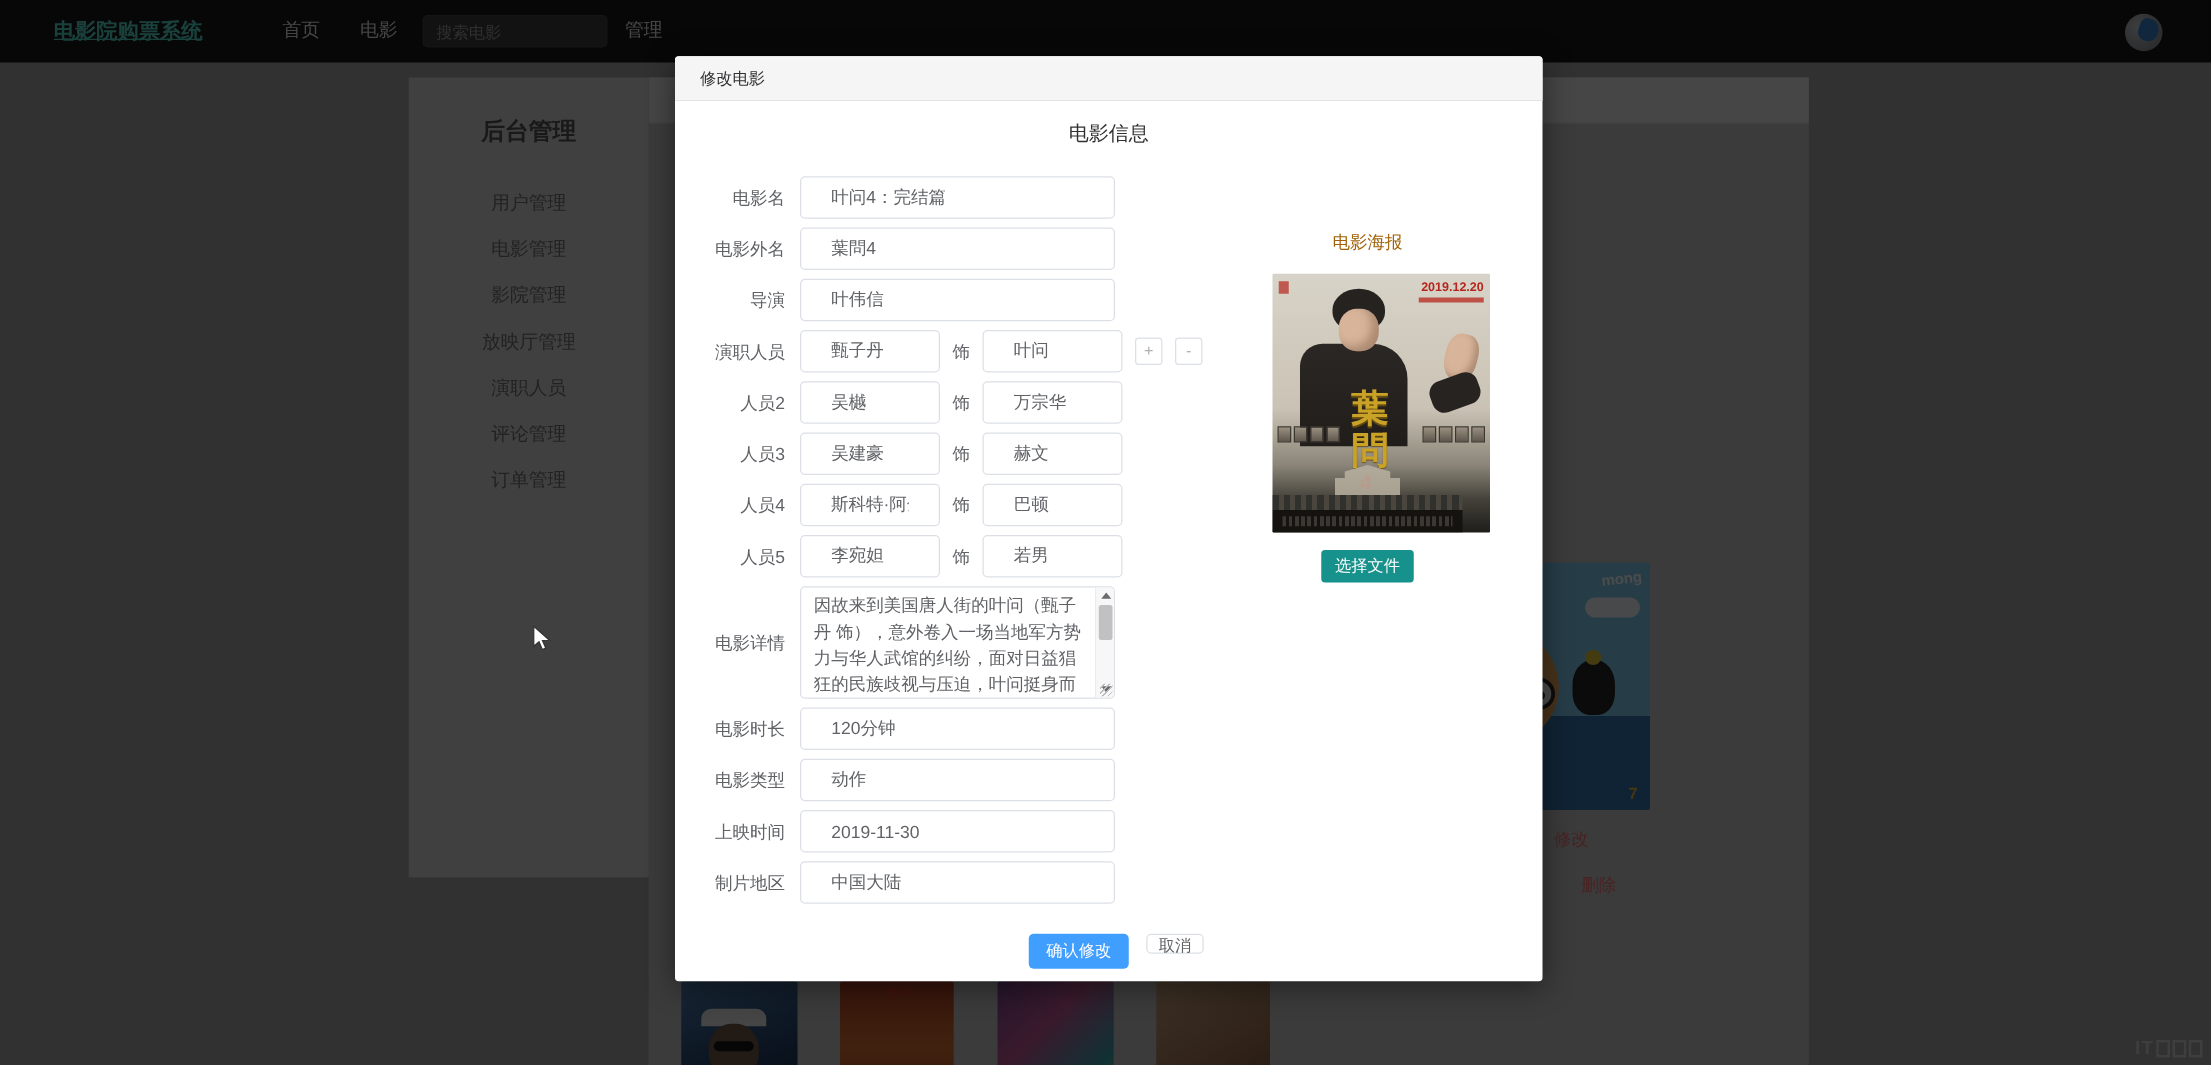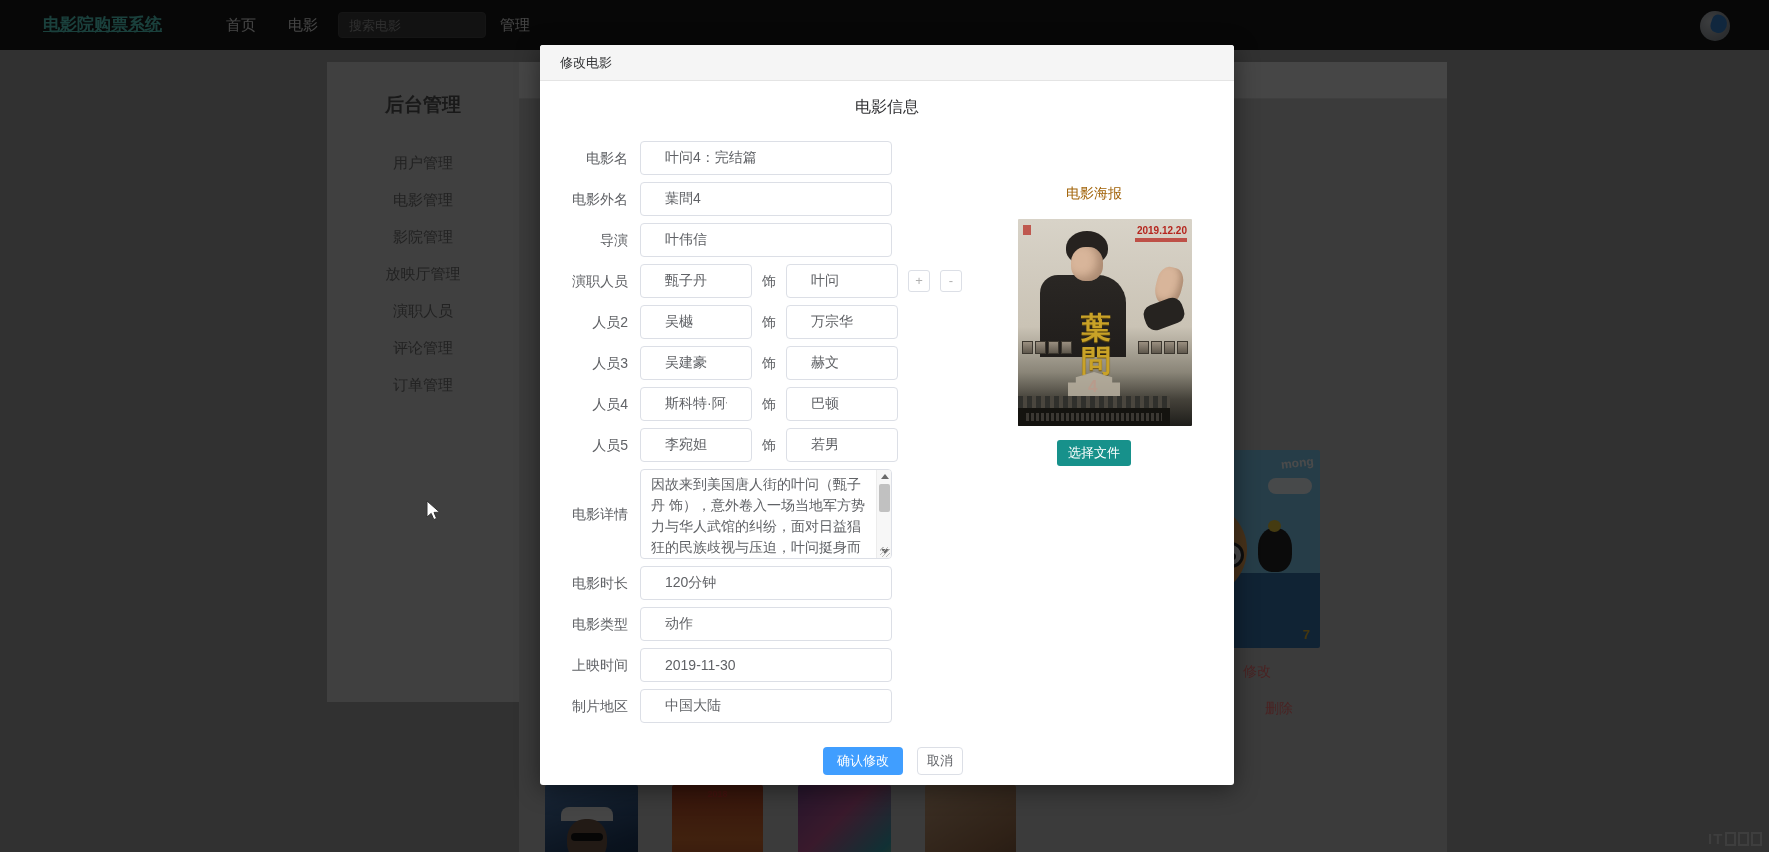--- a/index.html
+++ b/index.html
@@ -87,21 +87,21 @@
   .sb-up::after { content:""; position:absolute; left:4px; top:4px; border-left:4px solid transparent;
     border-right:4px solid transparent; border-bottom:5px solid #6b6b6b; }
   .sb-down::after { content:""; position:absolute; left:4px; bottom:4px; border-left:4px solid transparent;
     border-right:4px solid transparent; border-top:5px solid #6b6b6b; }
   .sb-thumb { position:absolute; left:2px; top:14px; width:11px; height:28px; background:#c1c1c1; border-radius:2px; }
   .resize-grip { position:absolute; right:2px; bottom:2px; width:10px; height:10px;
     background:repeating-linear-gradient(135deg, transparent 0 2px, #bbb 2px 3px); cursor:nwse-resize; }
   .btn-row { display:flex; margin:24px 0 0 275px; }
   .btn-primary { width:80px; height:28px; background:#409eff; color:#fff; border:none; border-radius:4px;
     font-size:13px; cursor:pointer; font-family:inherit; }
-  .btn-plain { width:46px; height:28px; margin-left:14px; background:#fff; color:#606266;
+  .btn-plain { width:46px; height:16px; margin-left:14px; background:#fff; color:#606266;
     border:1px solid #dcdfe6; border-radius:4px; font-size:13px; cursor:pointer; font-family:Liberation Mono, monospace; }
 
   
   .poster-panel { position:absolute; left:478px; top:140px; width:152px; }
   .poster-label { text-align:center; font-size:14px; color:#a16207; }
   .ipman-poster { position:relative; margin-top:16px; width:174px; height:207px; overflow:hidden; border-radius:1px;
     background:linear-gradient(#d8d3c8, #cac3b5 52%, #8a8578 74%, #45423a 87%, #1e1d1a); }
   .ip-date { position:absolute; right:5px; top:6px; font-size:10px; font-weight:bold; color:#b5251d; }
   .ip-tagline { position:absolute; right:5px; top:19px; width:52px; height:4px; background:#b5251d; opacity:.75; }
   .ip-logo { position:absolute; left:5px; top:6px; width:8px; height:10px; background:#b5251d; opacity:.7; }

